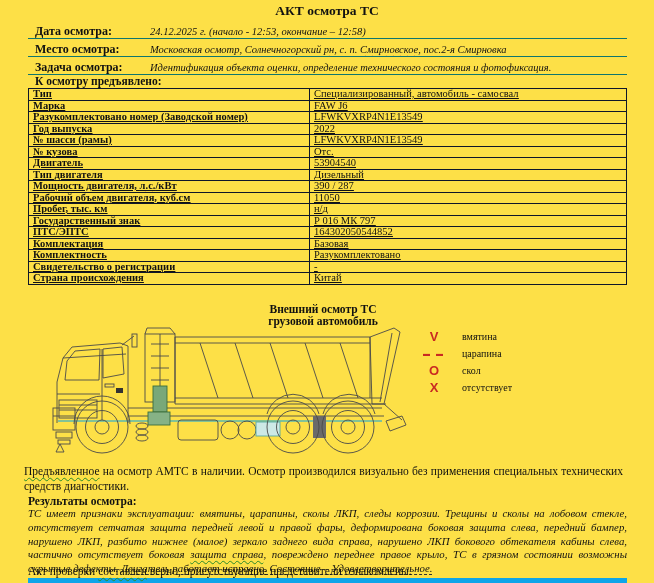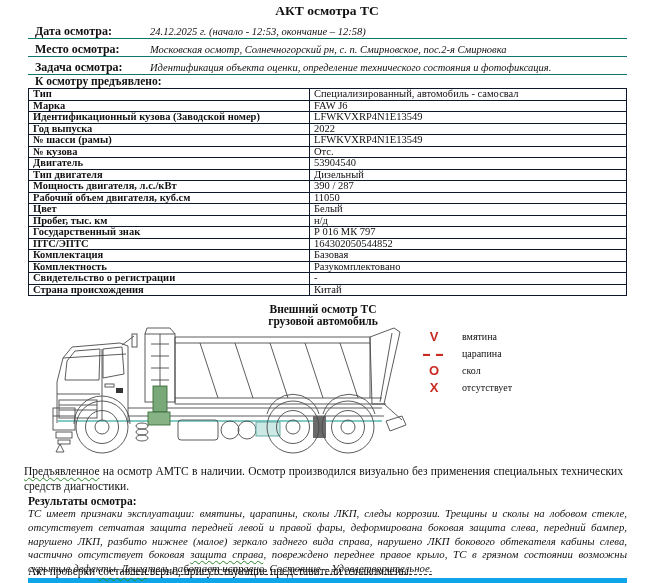--- a/index.html
+++ b/index.html
@@ -1,32 +1,32 @@
 <!DOCTYPE html>
 <html><head>
 <meta charset="utf-8">
 <style>
   html,body { margin:0; padding:0; background:#e8e8e8; }
   .page {
-    position:relative; width:654px; height:583px; background:#ffffff;
+    position:relative; width:654px; height:583px; background:#fde047;
     font-family:"Liberation Serif", serif; color:#111; overflow:hidden;
     margin:0 auto;
   }
   .doc-title { position:absolute; top:3px; left:0; right:0; text-align:center;
     font-weight:bold; font-size:13.5px; }
   
   .hdr { position:absolute; top:21px; left:28px; width:599px; }
   .hdr-row { height:17px; border-bottom:1px solid #0f766e; white-space:nowrap; overflow:hidden; }
   .hdr-label { display:inline-block; width:115px; padding-left:7px; font-weight:bold; font-size:12px; vertical-align:bottom; }
   .hdr-value { font-style:italic; font-size:10.5px; }
   .section-label { position:absolute; top:75px; left:35px; font-weight:bold; font-size:11.5px; }
   
   table.veh { position:absolute; top:88px; left:28px; width:599px;
     border-collapse:collapse; table-layout:fixed; font-size:10.5px; }
-  table.veh, table.veh td { border:1px solid #0f172a; }
+  table.veh, table.veh td { border:1px solid #0f172a;text-decoration:underline; }
   table.veh { border-width:1.5px; }
   table.veh td { height:10px; line-height:10.5px; padding:0 4px; overflow:hidden; white-space:nowrap; }
   td.lbl { width:272px; font-weight:bold; }
   
   .sq-red { text-decoration:underline; text-decoration-style:wavy; text-decoration-color:#d22; text-decoration-thickness:1px; text-underline-offset:2px; }
   .sq-green { text-decoration:underline; text-decoration-style:wavy; text-decoration-color:#2a8a2a; text-decoration-thickness:1px; text-underline-offset:2px; }
   .u-dash { text-decoration:underline; text-decoration-style:dashed; text-decoration-color:#333; text-decoration-thickness:1px; text-underline-offset:2px; }
   
   .ext-head { position:absolute; top:303px; left:0; right:8px; text-align:center;
     font-weight:bold; font-size:11.5px; line-height:12px; }
@@ -73,21 +73,21 @@
     <tbody>
       <tr>
           <td class="lbl">Тип</td>
           <td class="val">Специализированный, автомобиль - самосвал</td>
         </tr>
       <tr>
           <td class="lbl">Марка</td>
           <td class="val">FAW J6</td>
         </tr>
       <tr>
-          <td class="lbl">Идентификационный кузова (Заводской номер)</td>
+          <td class="lbl">Разукомплектовано номер (Заводской номер)</td>
           <td class="val">LFWKVXRP4N1E13549</td>
         </tr>
       <tr>
           <td class="lbl">Год выпуска</td>
           <td class="val">2022</td>
         </tr>
       <tr>
           <td class="lbl">№ шасси (рамы)</td>
           <td class="val">LFWKVXRP4N1E13549</td>
         </tr>
@@ -103,24 +103,20 @@
           <td class="lbl">Тип двигателя</td>
           <td class="val">Дизельный</td>
         </tr>
       <tr>
           <td class="lbl"><span>Мощность двигателя, </span><span class="sq-red">л.с.</span><span>/кВт</span></td>
           <td class="val">390 / 287</td>
         </tr>
       <tr>
           <td class="lbl"><span>Рабочий объем двигателя, </span><span class="sq-red">куб.см</span><span></span></td>
           <td class="val">11050</td>
-        </tr>
-      <tr>
-          <td class="lbl">Цвет</td>
-          <td class="val">Белый</td>
         </tr>
       <tr>
           <td class="lbl">Пробег, тыс. км</td>
           <td class="val">н/д</td>
         </tr>
       <tr>
           <td class="lbl">Государственный знак</td>
           <td class="val"><span class="sq-red">Р</span><span> 016 МК 797</span></td>
         </tr>
       <tr>

